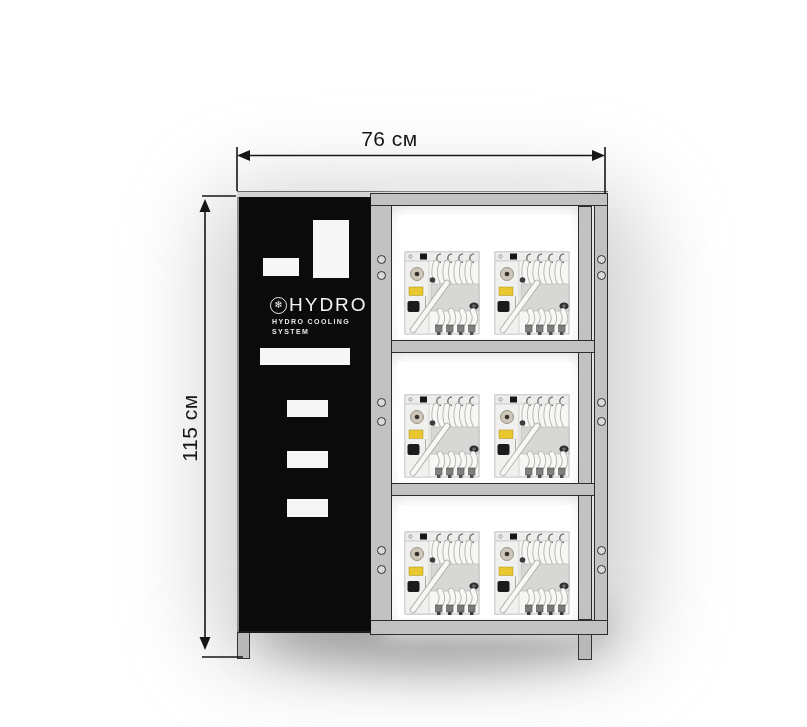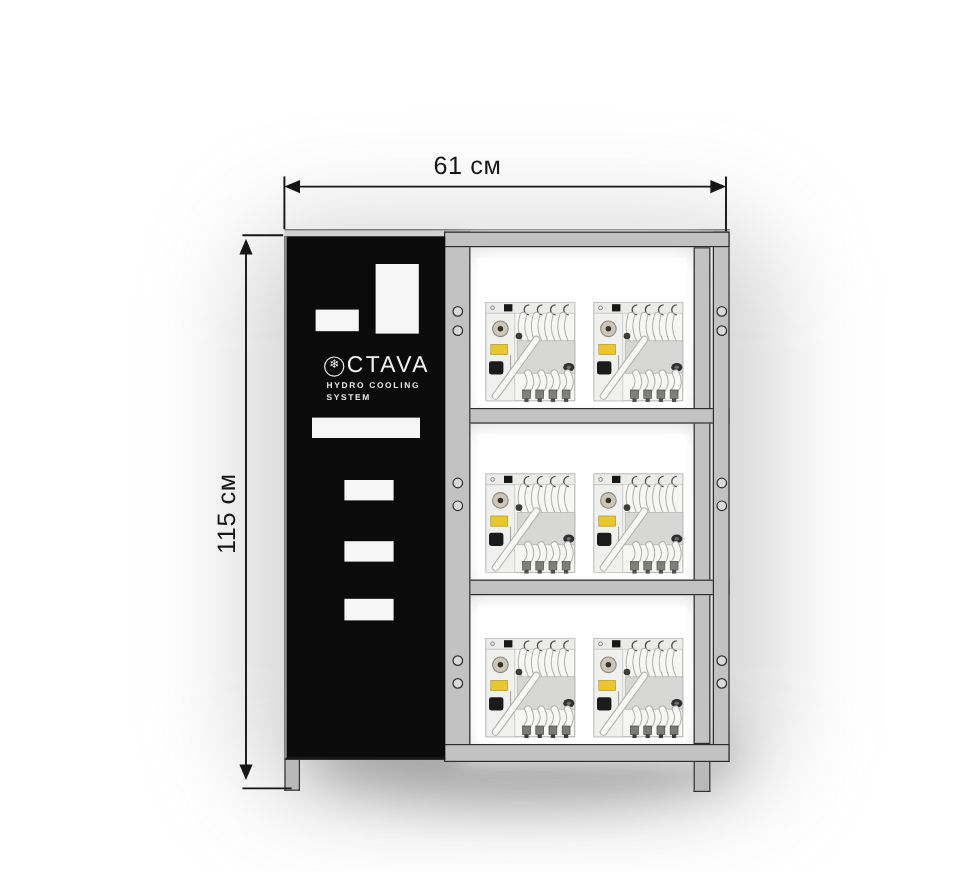--- a/index.html
+++ b/index.html
@@ -93,31 +93,31 @@
     <polygon points="237,155.5 250,150 250,161" fill="#161616"></polygon>
     <polygon points="605,155.5 592,150 592,161" fill="#161616"></polygon>
     <g stroke="#161616" stroke-width="1.6">
       <line x1="205" y1="210" x2="205" y2="638"></line>
       <line x1="202" y1="196" x2="236" y2="196"></line>
       <line x1="202" y1="657" x2="243" y2="657"></line>
     </g>
     <polygon points="205,199 199.5,212 210.5,212" fill="#161616"></polygon>
     <polygon points="205,650 199.5,637 210.5,637" fill="#161616"></polygon>
   </svg>
-  <div class="dim-label dim-h">61 см</div>
+  <div class="dim-label dim-h">76 см</div>
   <div class="dim-label dim-v">115 см</div>
 
   <div class="top-edge"></div>
 
   <div class="panel">
     <div class="cutout cut-small-left"></div>
     <div class="cutout cut-tall"></div>
     <div class="logo-row">
       <span class="logo-o">❄</span>
-      <span class="logo-text">CTAVA</span>
+      <span class="logo-text">HYDRO</span>
     </div>
     <div class="panel-sub sub1">HYDRO COOLING</div>
     <div class="panel-sub sub2">SYSTEM</div>
     <div class="cutout cut-wide"></div>
     <div class="cutout cut-a"></div>
     <div class="cutout cut-b"></div>
     <div class="cutout cut-c"></div>
   </div>
 
   <div class="rack">

